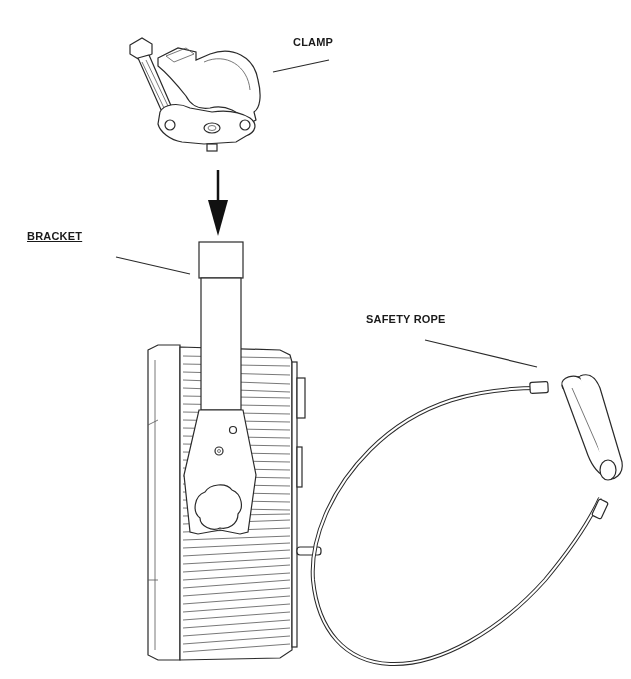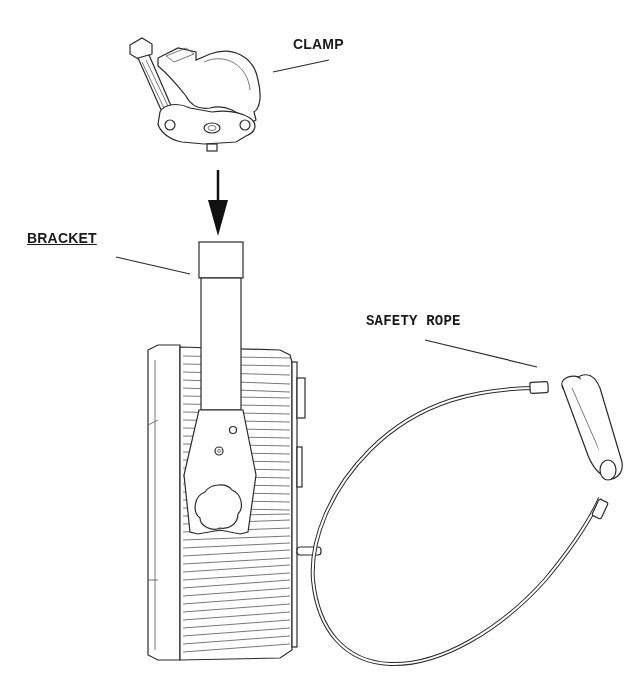--- a/index.html
+++ b/index.html
@@ -2,28 +2,28 @@
 <html><head>
 <meta charset="utf-8">
 <style>
   html, body { margin: 0; padding: 0; background: #ffffff; }
   body { width: 631px; height: 679px; position: relative; overflow: hidden; }
   svg { position: absolute; left: 0; top: 0; }
   .label {
     position: absolute;
     font-family: "Liberation Sans", sans-serif;
     font-weight: bold;
-    font-size: 14px;
+    font-size: 11px;
     color: #1a1a1a;
     letter-spacing: 0.2px;
     white-space: nowrap;
   }
   #lbl-clamp { left: 293px; top: 36px; }
   #lbl-bracket { left: 27px; top: 230px; text-decoration: underline; }
-  #lbl-rope { left: 366px; top: 313px; font-family: Liberation Mono, monospace; }
+  #lbl-rope { left: 366px; top: 313px; }
   .ln { stroke: #2a2a2a; fill: none; stroke-width: 1.2; }
   .thin { stroke: #555; fill: none; stroke-width: 0.8; }
   .part { fill: #ffffff; stroke: #2a2a2a; stroke-width: 1.2; }
 </style>
 </head>
 <body>
 
 <svg width="631" height="679" viewBox="0 0 631 679">
 
   <g>

